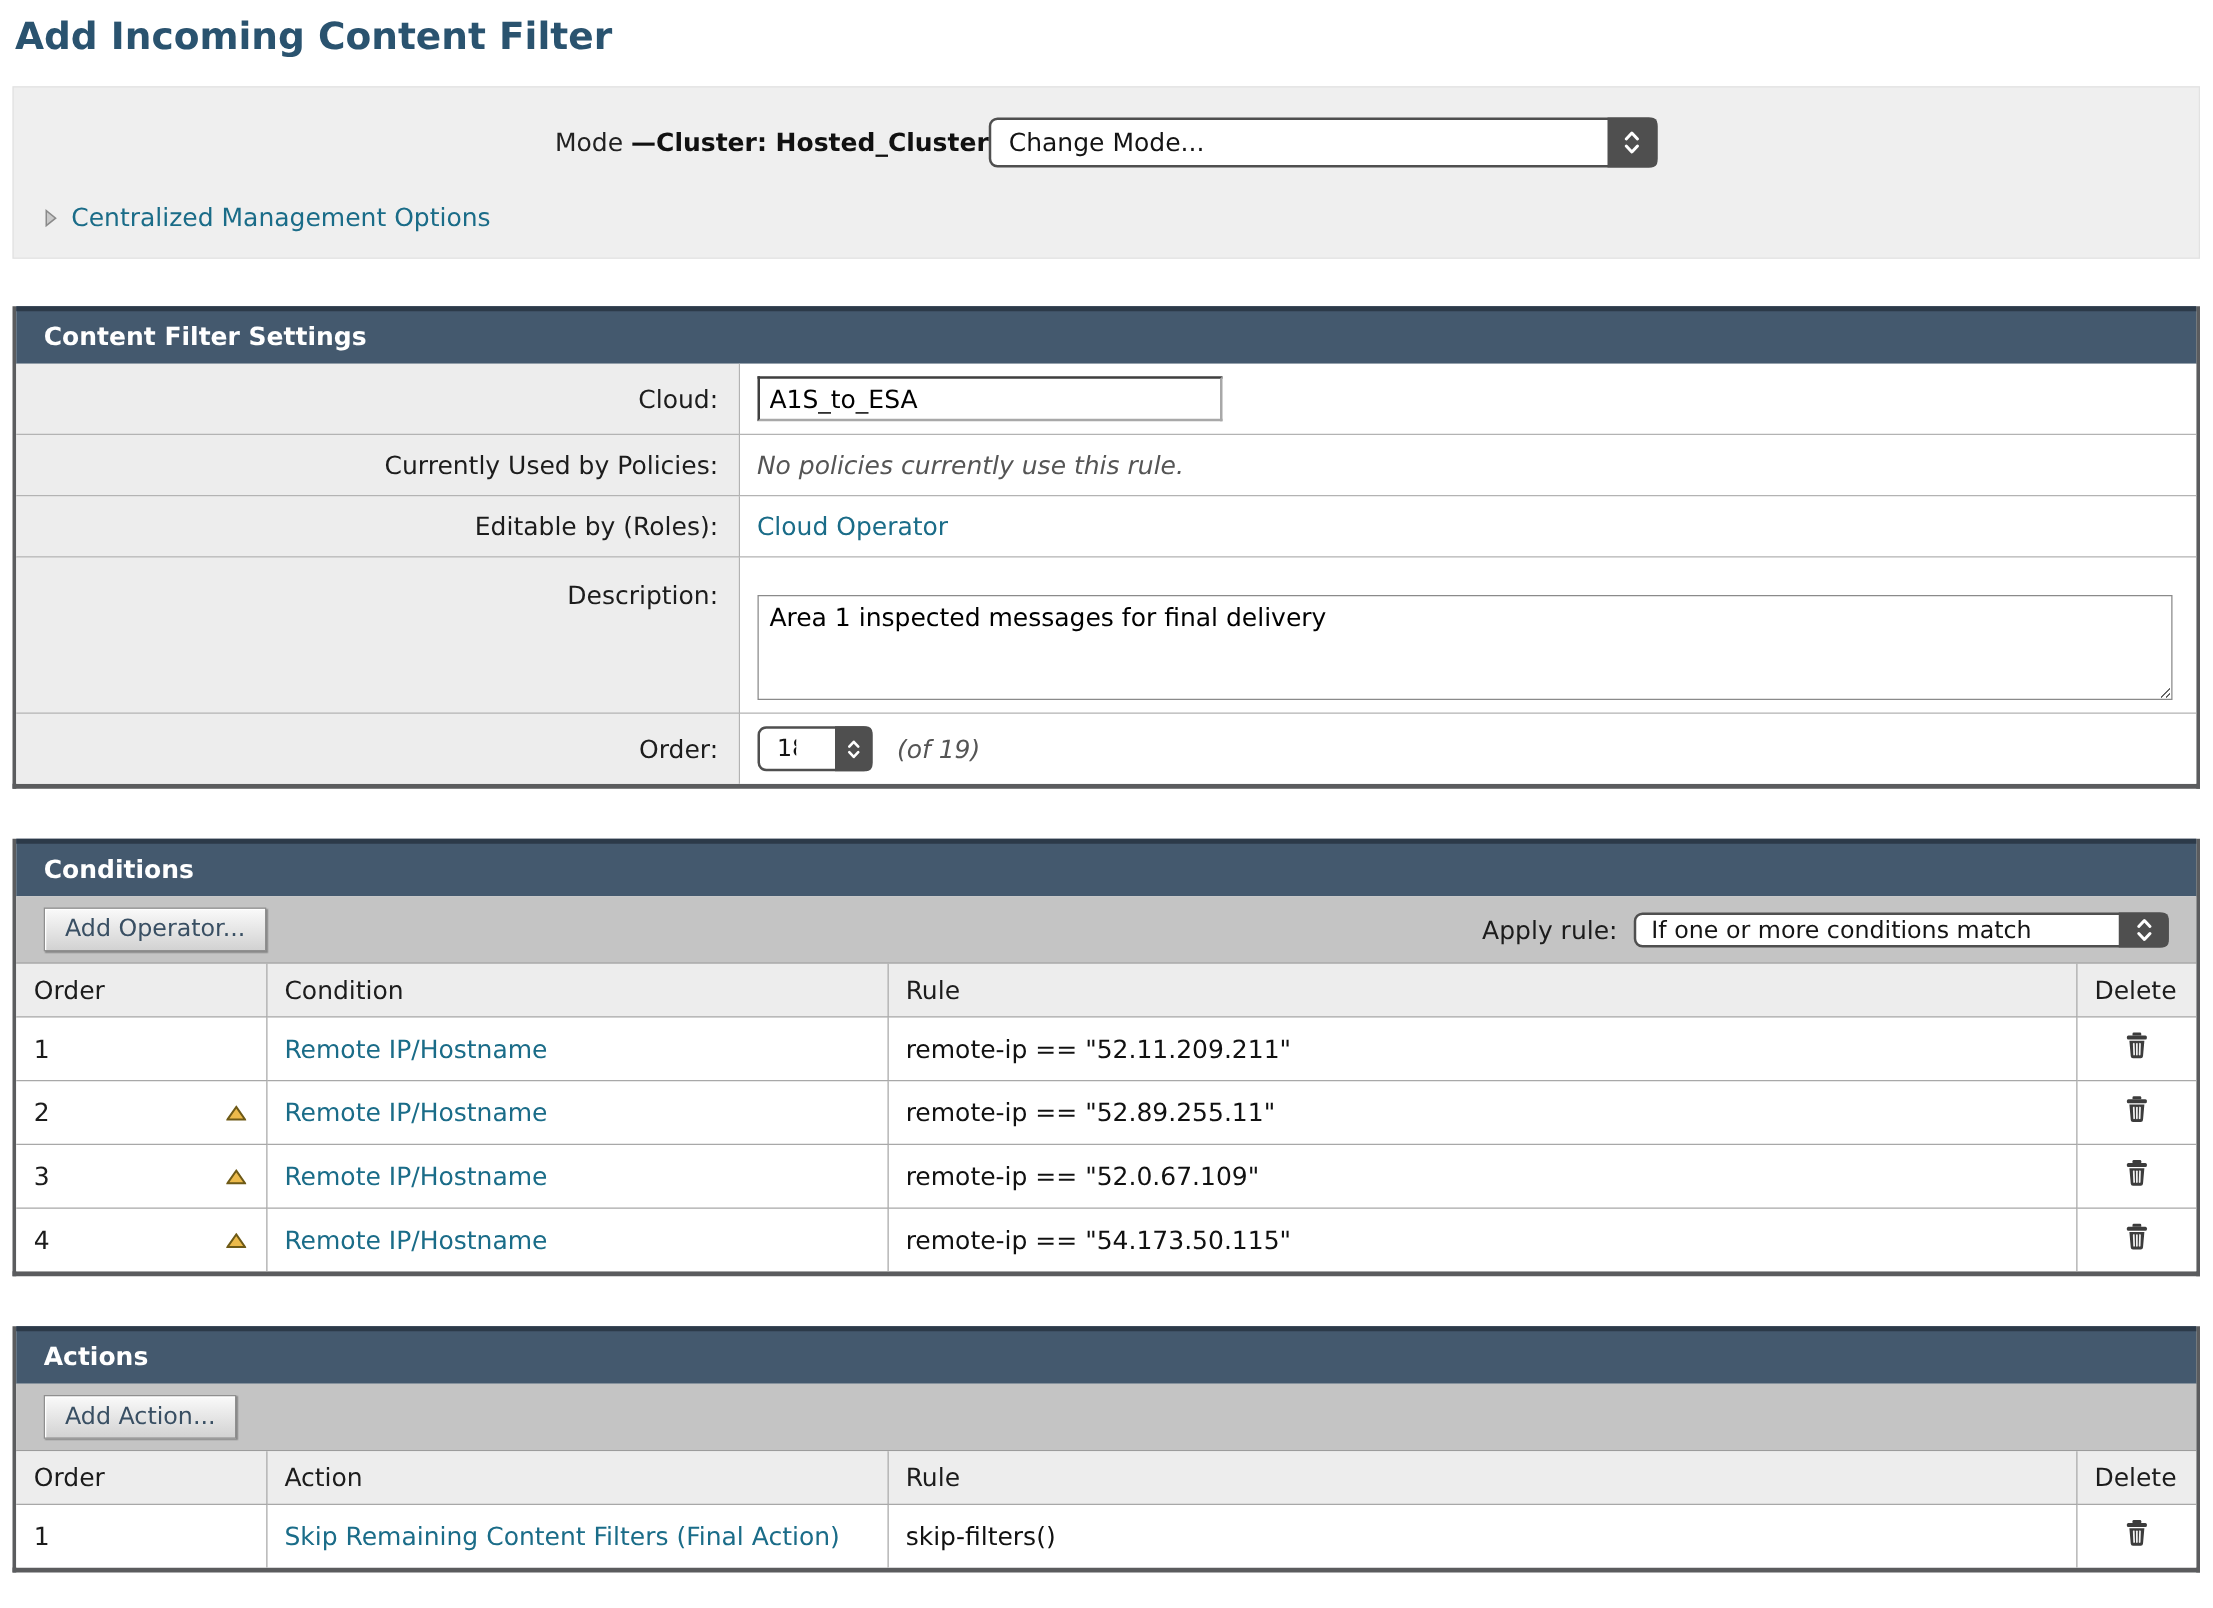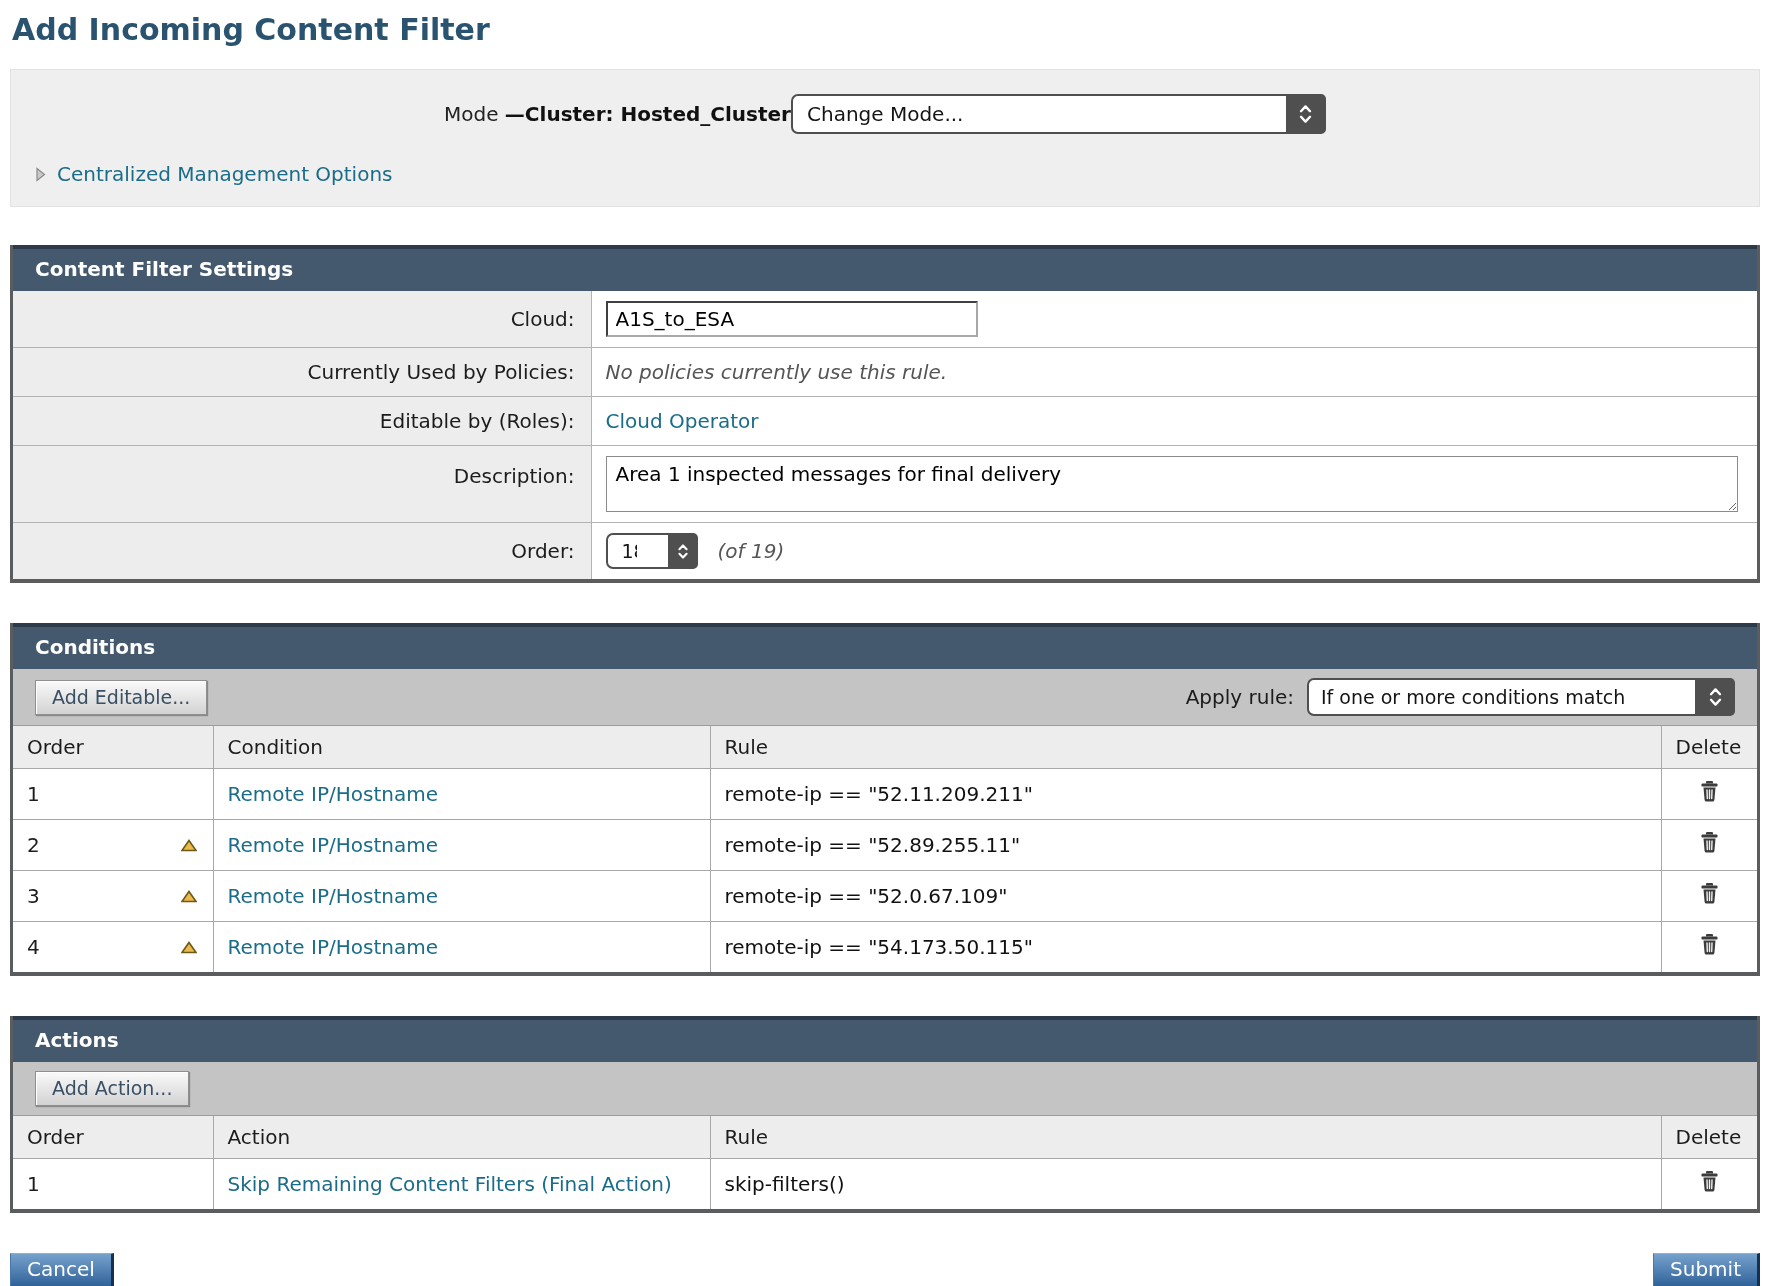--- a/index.html
+++ b/index.html
@@ -16,21 +16,21 @@
   .mode-text b { color:#111; }
   .mgmt-row { margin-top:28px; display:flex; align-items:center; gap:11px; font-size:20px; }
   .tlink { color:#1a6c88; text-decoration:none; cursor:pointer; }
 
   
   .macsel { position:relative; display:inline-block; vertical-align:middle; }
   .macsel select { appearance:none; -webkit-appearance:none; -moz-appearance:none; width:100%;
                    border:2px solid #4f4f4f; border-radius:7px; background:#fff;
                    font-family:inherit; color:#141414; cursor:pointer; }
   .w-change { width:535px; }  .w-change select { height:40px; font-size:20px; padding:0 56px 0 14px; }
-  .w-apply  { width:428px; }  .w-apply  select { height:38px; font-size:19px; padding:0 52px 0 12px; }
+  .w-apply  { width:428px; }  .w-apply  select { height:28px; font-size:19px; padding:0 52px 0 12px; }
   .w-order  { width:92px; }   .w-order  select { height:36px; font-size:19px; padding:0 59px 0 14px; }
   .cap { position:absolute; top:0; right:0; bottom:0; width:40px; background:#4f4f4f;
          border-radius:0 5px 5px 0; display:flex; align-items:center; justify-content:center;
          pointer-events:none; }
   .w-order .cap { width:30px; }
 
   
   .panel { border-left:3px solid #5b5c5e; border-right:3px solid #5b5c5e;
            border-bottom:4px solid #5b5c5e; margin-bottom:40px; }
   .panel-header { background:#44596e; border-top:4px solid #2c3a49; color:#fff;
@@ -40,22 +40,22 @@
   .settings-table { width:100%; border-collapse:collapse; }
   .settings-table td { font-size:20px; vertical-align:middle; }
   .settings-table .lbl { width:578px; background:#ededed; text-align:right; color:#1c1c1c;
                          padding:12px 16px 12px 10px; border-bottom:1px solid #b3b3b3;
                          border-right:1px solid #b3b3b3; }
   .settings-table .val { background:#fff; padding:10px 14px; border-bottom:1px solid #b3b3b3; }
   .settings-table tr:last-child .lbl, .settings-table tr:last-child .val { border-bottom:none; }
   .row-desc .lbl { vertical-align:top; padding-top:18px; }
   .name-input { width:372px; height:36px; font-size:20px; font-family:inherit; padding:2px 8px;
                 border:2px solid #a8a8a8; border-top-color:#3f3f3f; border-left-color:#3f3f3f; }
-  .desc { width:1132px; height:56px; font-size:20px; font-family:inherit; padding:5px 9px;
-          border:1px solid #8a8a8a; display:block; }
+  .desc { width:1132px; height:84px; font-size:20px; font-family:inherit; padding:5px 9px;
+          border:1px solid #8a8a8a; display:block;margin-top:20px; }
   .muted { color:#555; font-style:italic; }
   .order-wrap { display:flex; align-items:center; gap:20px; }
 
   
   .toolbar { background:#c4c4c4; padding:9px 10px; display:flex; align-items:center;
              justify-content:space-between; border-bottom:1px solid #9c9c9c; }
   .gray-btn { font-family:inherit; font-size:19px; color:#394f63;
               background:linear-gradient(#fafafa,#d2d2d2); border:1px solid #8f8f8f;
               box-shadow:inset 1px 1px 0 #ffffff, 1px 1px 1px rgba(0,0,0,.3);
               padding:5px 16px 6px 16px; cursor:pointer; margin-left:12px; }
@@ -159,21 +159,21 @@
           </span>
         </td>
       </tr>
     </tbody>
       </table>
   </div>
 
   <div class="panel">
     <div class="panel-header">Conditions</div>
     <div class="toolbar">
-      <button class="gray-btn">Add Editable...</button>
+      <button class="gray-btn">Add Operator...</button>
       <div class="apply">
         <span>Apply rule:</span>
         <div class="macsel w-apply">
           <select aria-label="Apply rule">
             <option>If one or more conditions match</option>
           </select>
           <span class="cap">
             <svg width="15" height="22" viewBox="0 0 15 22" fill="none" stroke="#ffffff" stroke-width="2.4" stroke-linecap="round" stroke-linejoin="round">
                 <path d="M3 8.2 L7.5 3.4 L12 8.2"></path>
                 <path d="M3 13.8 L7.5 18.6 L12 13.8"></path>

